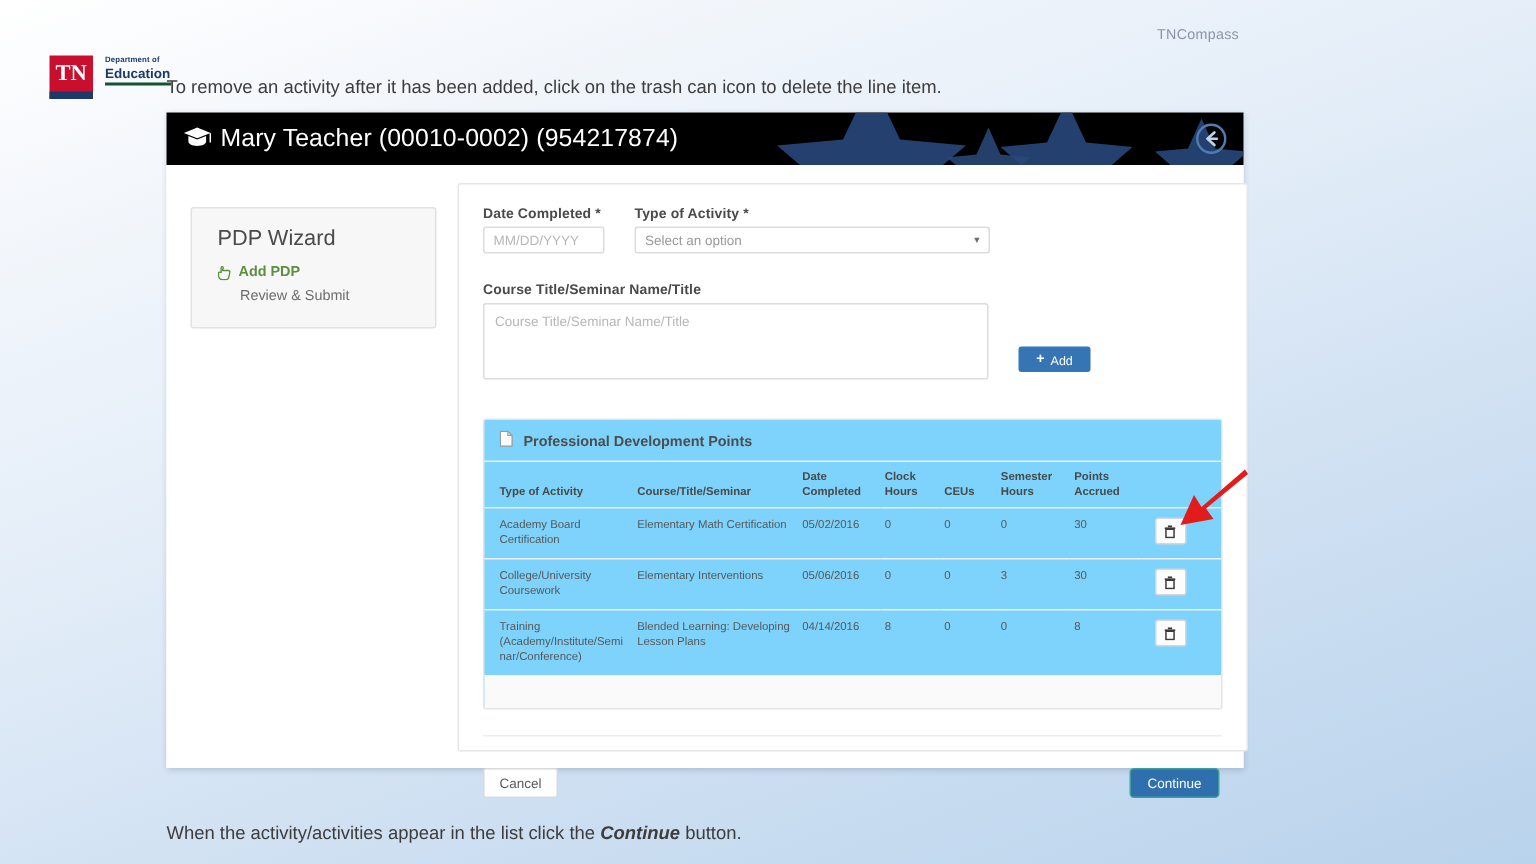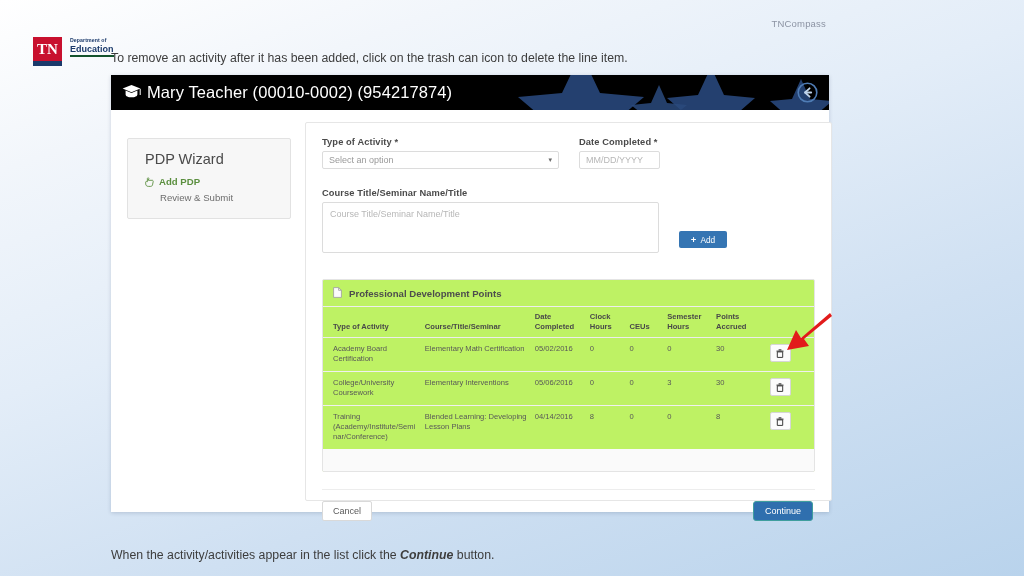--- a/index.html
+++ b/index.html
@@ -260,21 +260,21 @@
     gap: 4px;
     cursor: pointer;
   }
   .add-btn .plus { font-size: 9.5px; font-weight: bold; }
 
   
   .pdp {
     margin-top: 26px;
     border: 1px solid #e4e4e4;
     border-radius: 2px;
-    background: #bef264;
+    background: #7dd3fc;
     width: 491px;
   }
   .pdp-head {
     display: flex;
     align-items: center;
     gap: 7px;
     padding: 7px 10px 6px 10px;
     font-size: 9.6px;
     font-weight: bold;
     color: #4d4d4d;
@@ -332,21 +332,21 @@
   
   .foot-sep {
     margin-top: 17px;
     border-top: 1px solid #ededed;
     width: 100%;
   }
   .foot-row {
     display: flex;
     align-items: center;
     justify-content: space-between;
-    margin-top: 11px;
+    margin-top: 21px;
     width: 491px;
   }
   .cancel-btn {
     border: 1px solid #d9d9d9;
     border-radius: 2px;
     background: #ffffff;
     color: #5a5a5a;
     font-size: 9px;
     padding: 4px 10px;
     cursor: pointer;
@@ -440,36 +440,36 @@
         </div>
       </div>
     </div>
 
     <div class="right-col">
       <div class="panel">
 
         <div class="field-row">
           <div>
             <div class="fld-label">
+              <span>Date Completed</span>
+              <span class="req">*</span>
+            </div>
+            <div class="date-box">
+              <span>MM/DD/YYYY</span>
+            </div>
+          </div>
+
+          <div>
+            <div class="fld-label">
               <span>Type of Activity</span>
               <span class="req">*</span>
             </div>
             <div class="select-box">
               <span>Select an option</span>
               <span class="caret">▾</span>
-            </div>
-          </div>
-
-          <div>
-            <div class="fld-label">
-              <span>Date Completed</span>
-              <span class="req">*</span>
-            </div>
-            <div class="date-box">
-              <span>MM/DD/YYYY</span>
             </div>
           </div>
         </div>
 
         <div class="ct-block">
           <div class="fld-label">Course Title/Seminar Name/Title</div>
           <div class="textarea-box">
             <span>Course Title/Seminar Name/Title</span>
           </div>
         </div>

